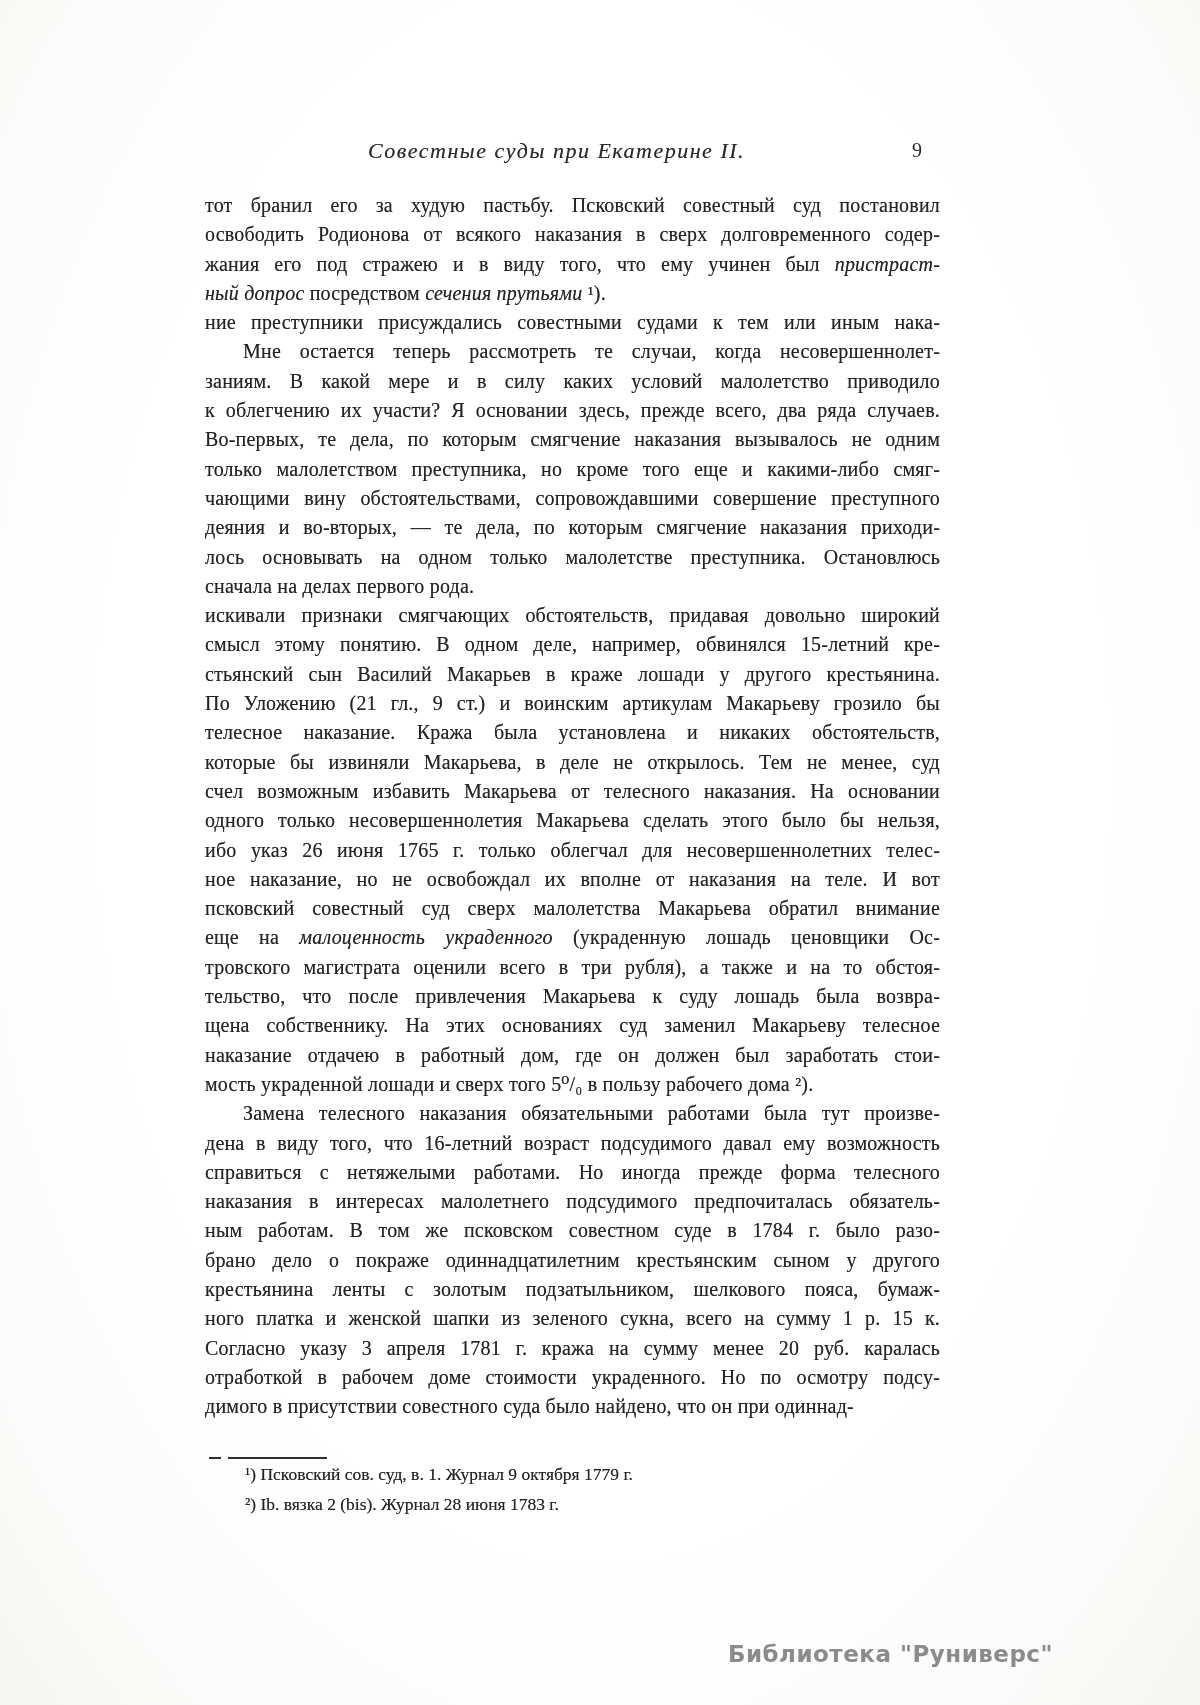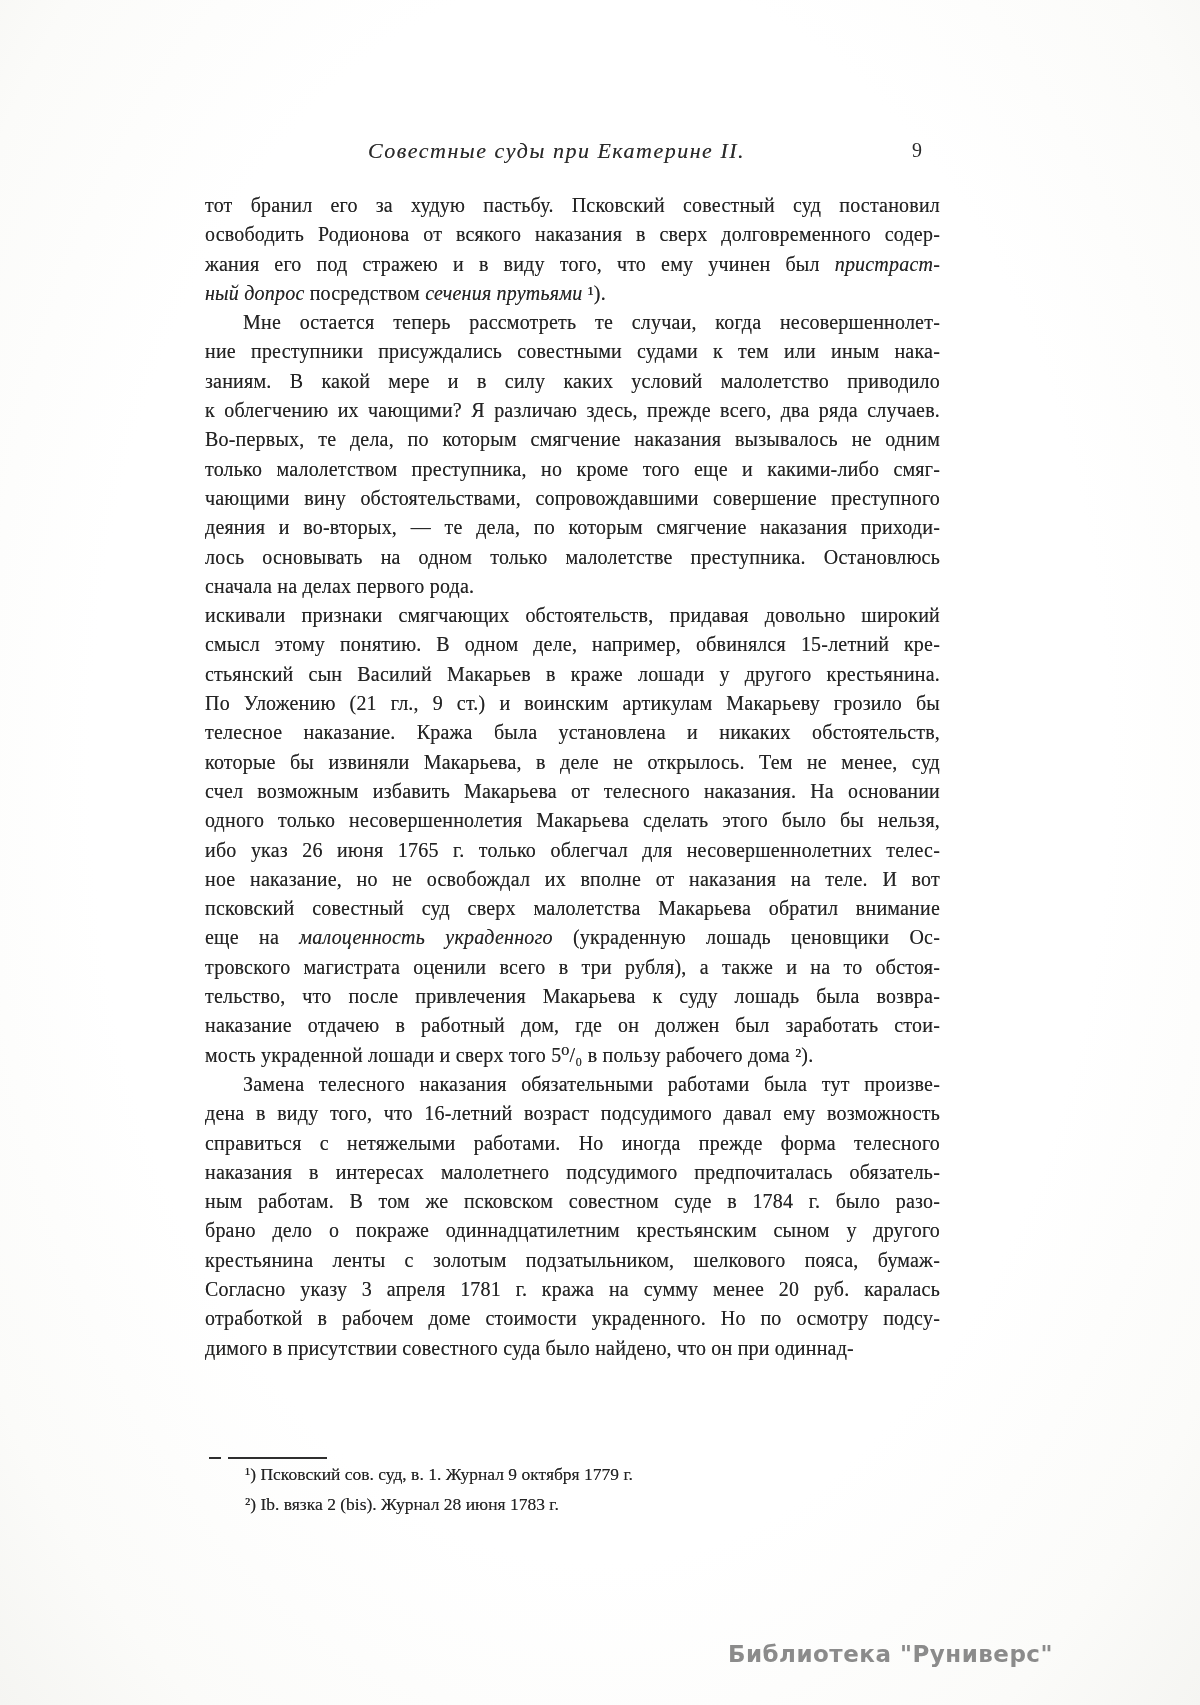--- a/index.html
+++ b/index.html
@@ -102,24 +102,24 @@
   </div>
 
   <div class="body-text">
       <div class="para">
         <div class="tl">тот бранил его за худую пастьбу. Псковский совестный суд постановил</div>
         <div class="tl">освободить Родионова от всякого наказания в сверх долговременного содер-</div>
         <div class="tl">жания его под стражею и в виду того, что ему учинен был <i>пристраст-</i></div>
         <div class="tl last"><i>ный допрос</i> посредством <i>сечения прутьями</i> ¹).</div>
       </div>
       <div class="para">
+        <div class="tl">ние преступники присуждались совестными судами к тем или иным нака-</div>
         <div class="tl ind">Мне остается теперь рассмотреть те случаи, когда несовершеннолет-</div>
-        <div class="tl">ние преступники присуждались совестными судами к тем или иным нака-</div>
         <div class="tl">заниям. В какой мере и в силу каких условий малолетство приводило</div>
-        <div class="tl">к облегчению их чающими? Я различаю здесь, прежде всего, два ряда случаев.</div>
+        <div class="tl">к облегчению их участи? Я основании здесь, прежде всего, два ряда случаев.</div>
         <div class="tl">Во-первых, те дела, по которым смягчение наказания вызывалось не одним</div>
         <div class="tl">только малолетством преступника, но кроме того еще и какими-либо смяг-</div>
         <div class="tl">чающими вину обстоятельствами, сопровождавшими совершение преступного</div>
         <div class="tl">деяния и во-вторых, — те дела, по которым смягчение наказания приходи-</div>
         <div class="tl">лось основывать на одном только малолетстве преступника. Остановлюсь</div>
         <div class="tl last">сначала на делах первого рода.</div>
       </div>
       <div class="para">
         <div class="tl">искивали признаки смягчающих обстоятельств, придавая довольно широкий</div>
         <div class="tl">смысл этому понятию. В одном деле, например, обвинялся 15-летний кре-</div>
@@ -128,31 +128,33 @@
         <div class="tl">телесное наказание. Кража была установлена и никаких обстоятельств,</div>
         <div class="tl">которые бы извиняли Макарьева, в деле не открылось. Тем не менее, суд</div>
         <div class="tl">счел возможным избавить Макарьева от телесного наказания. На основании</div>
         <div class="tl">одного только несовершеннолетия Макарьева сделать этого было бы нельзя,</div>
         <div class="tl">ибо указ 26 июня 1765 г. только облегчал для несовершеннолетних телес-</div>
         <div class="tl">ное наказание, но не освобождал их вполне от наказания на теле. И вот</div>
         <div class="tl">псковский совестный суд сверх малолетства Макарьева обратил внимание</div>
         <div class="tl">еще на <i>малоценность украденного</i> (украденную лошадь ценовщики Ос-</div>
         <div class="tl">тровского магистрата оценили всего в три рубля), а также и на то обстоя-</div>
         <div class="tl">тельство, что после привлечения Макарьева к суду лошадь была возвра-</div>
+        <div class="tl">щена собственнику. На этих основаниях суд заменил Макарьеву телесное</div>
         <div class="tl">наказание отдачею в работный дом, где он должен был заработать стои-</div>
         <div class="tl last">мость украденной лошади и сверх того 5⁰/₀ в пользу рабочего дома ²).</div>
       </div>
       <div class="para">
         <div class="tl ind">Замена телесного наказания обязательными работами была тут произве-</div>
         <div class="tl">дена в виду того, что 16-летний возраст подсудимого давал ему возможность</div>
         <div class="tl">справиться с нетяжелыми работами. Но иногда прежде форма телесного</div>
         <div class="tl">наказания в интересах малолетнего подсудимого предпочиталась обязатель-</div>
         <div class="tl">ным работам. В том же псковском совестном суде в 1784 г. было разо-</div>
         <div class="tl">брано дело о покраже одиннадцатилетним крестьянским сыном у другого</div>
         <div class="tl">крестьянина ленты с золотым подзатыльником, шелкового пояса, бумаж-</div>
+        <div class="tl">ного платка и женской шапки из зеленого сукна, всего на сумму 1 р. 15 к.</div>
         <div class="tl">Согласно указу 3 апреля 1781 г. кража на сумму менее 20 руб. каралась</div>
         <div class="tl">отработкой в рабочем доме стоимости украденного. Но по осмотру подсу-</div>
         <div class="tl last">димого в присутствии совестного суда было найдено, что он при одиннад-</div>
       </div>
     </div>
 
   <div class="footnote-block">
     <div class="footnote-sep"></div>
 
   <div class="footnote-line">¹) Псковский сов. суд, в. 1. Журнал 9 октября 1779 г.</div>

